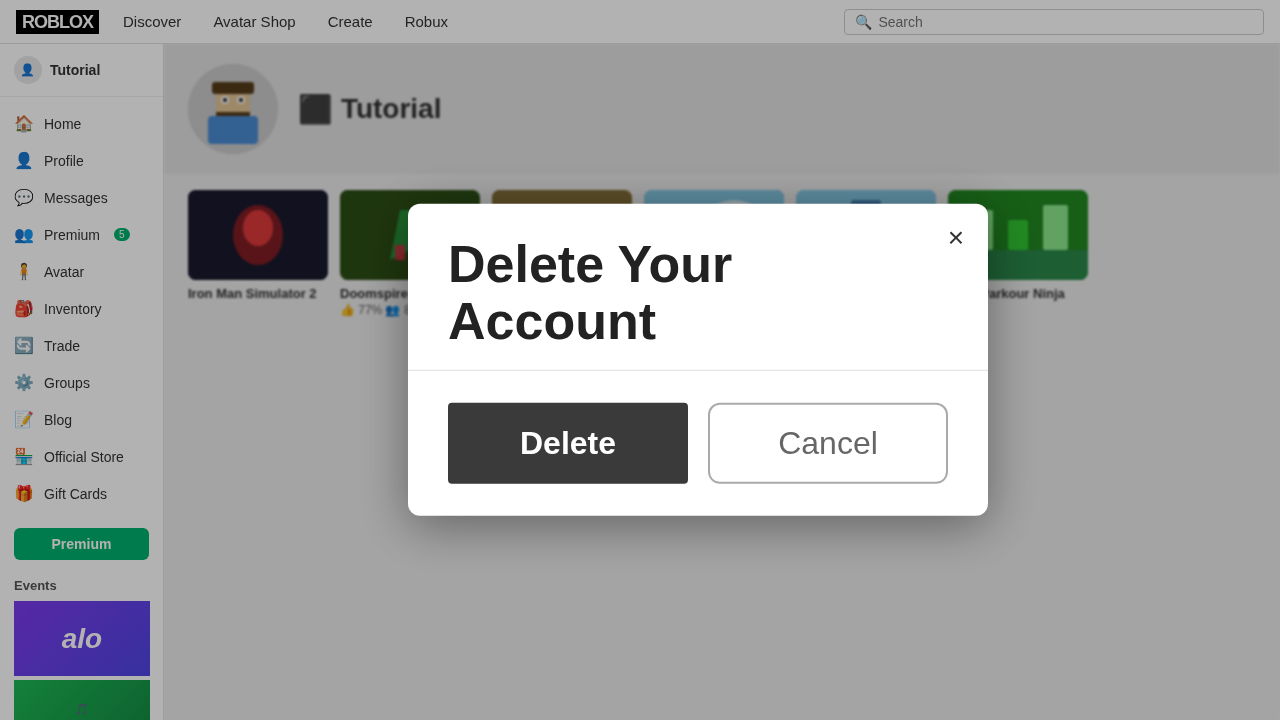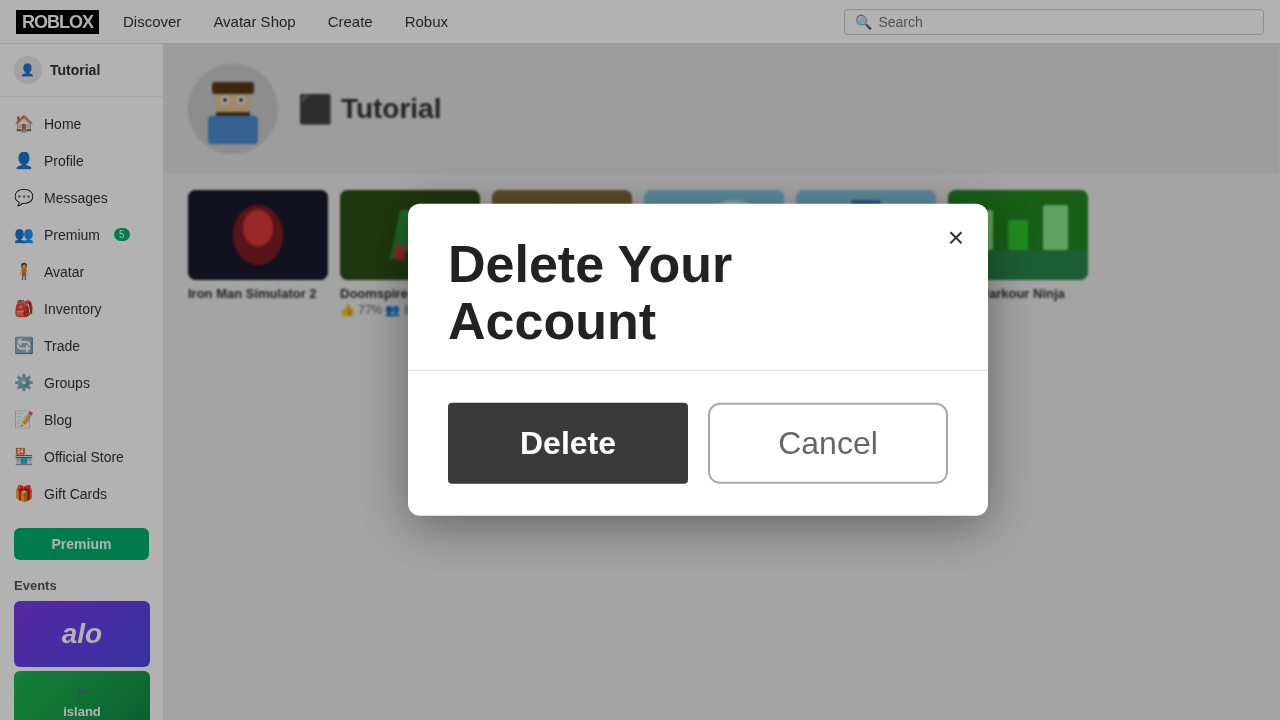--- a/index.html
+++ b/index.html
@@ -50,21 +50,21 @@
       border-radius: 10px; padding: 1px 5px; margin-left: 4px;
     }
     .premium-btn {
       margin: 8px 14px; background: #00b06f; color: #fff;
       border: none; border-radius: 6px; padding: 8px 14px;
       font-size: 14px; font-weight: 700; cursor: pointer; text-align: center;
     }
     .events-section { padding: 10px 14px 4px; font-size: 13px; color: #555; font-weight: 600; }
     .events-thumbnails { display: flex; flex-direction: column; gap: 4px; padding: 4px 0; }
     .event-thumb {
-      width: 136px; height: 66px; border-radius: 6px; overflow: hidden;
+      width: 136px; height: 75px; border-radius: 0; overflow: hidden;
       margin: 0 14px; background: #888;
     }
     .event-thumb.alo { background: linear-gradient(135deg, #7c3aed, #4f46e5); display: flex; align-items: center; justify-content: center; color: #fff; font-size: 28px; font-weight: 900; font-style: italic; }
     .event-thumb.spotify { background: linear-gradient(135deg, #1db954, #128742); display: flex; align-items: center; justify-content: center; color: #fff; font-size: 13px; font-weight: 700; flex-direction: column; gap: 2px; }
 
     
     .main {
       margin-left: 164px; padding-top: 44px; min-height: 720px;
       background: #f2f2f2; filter: blur(1px) brightness(0.97);
     }

